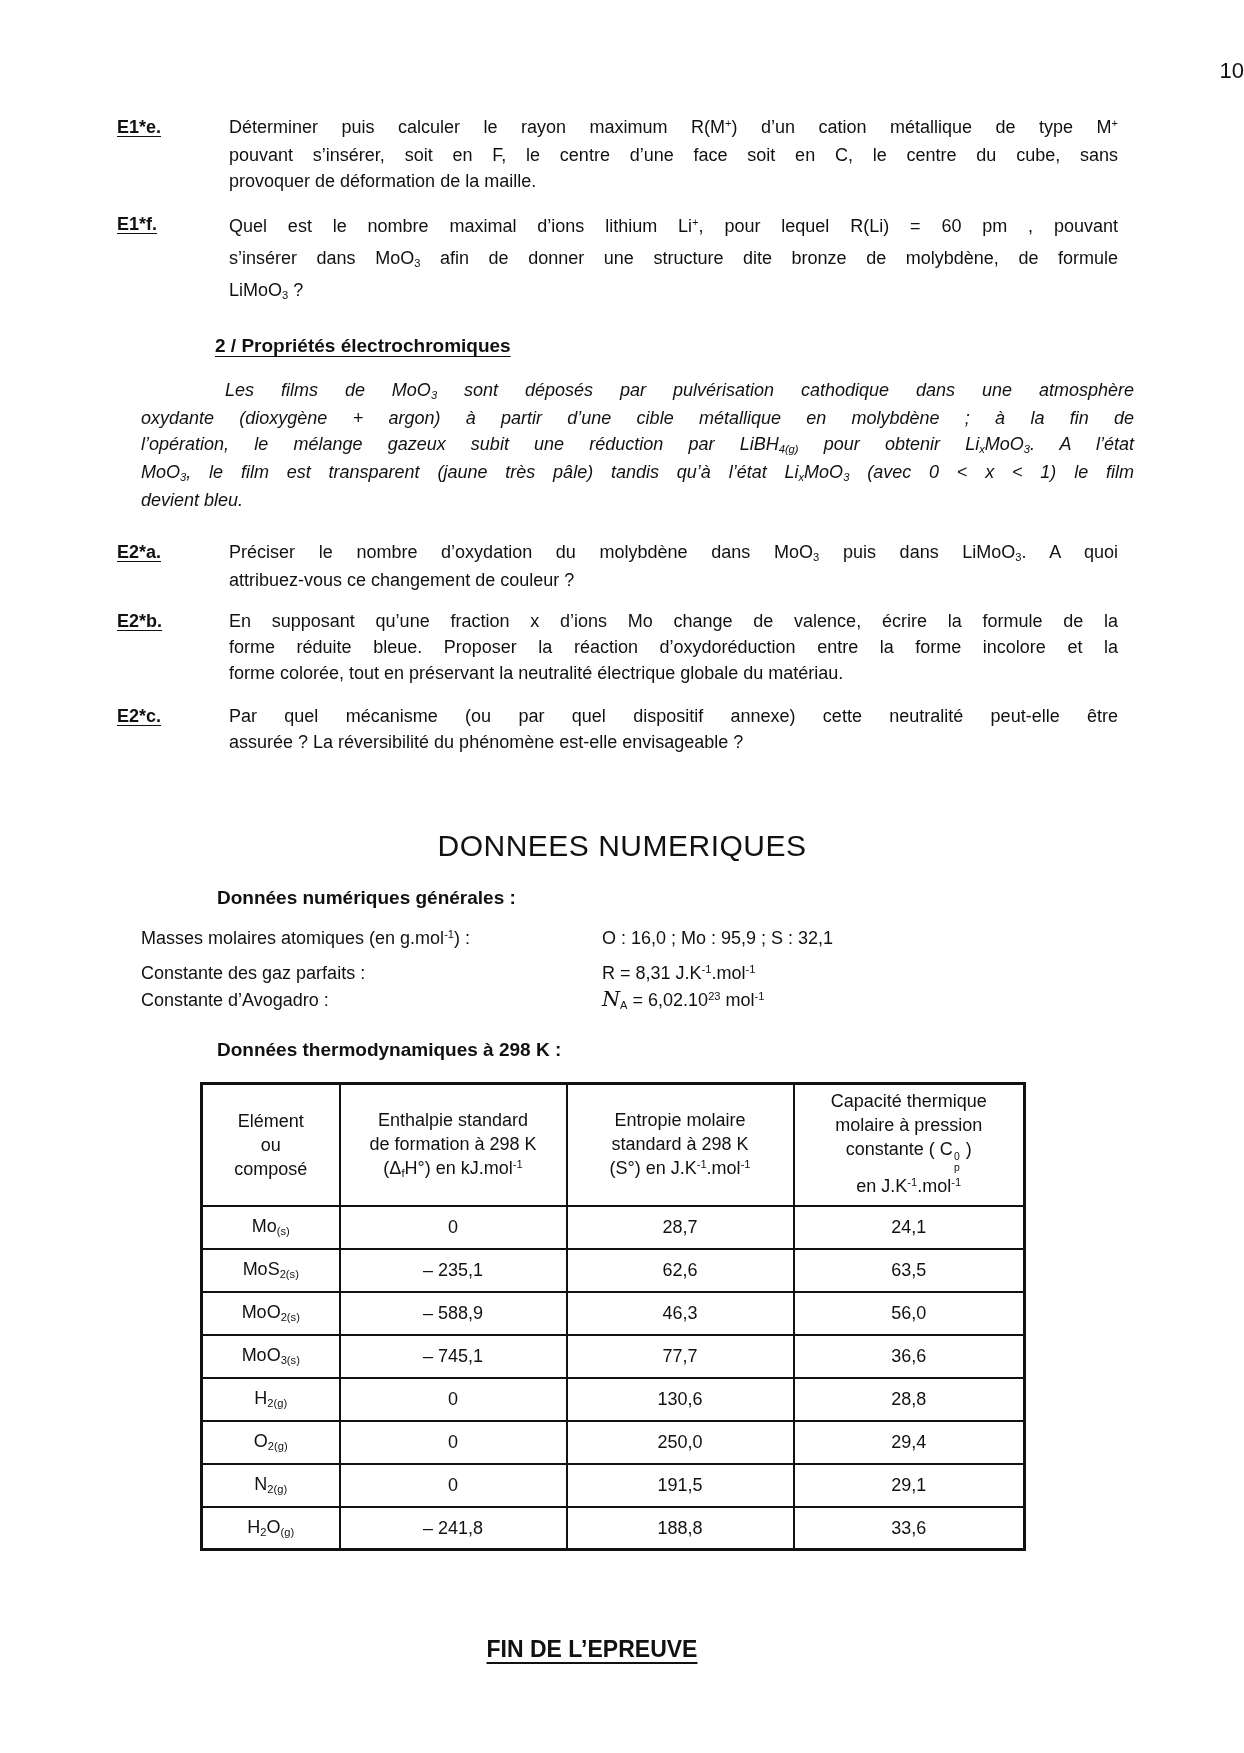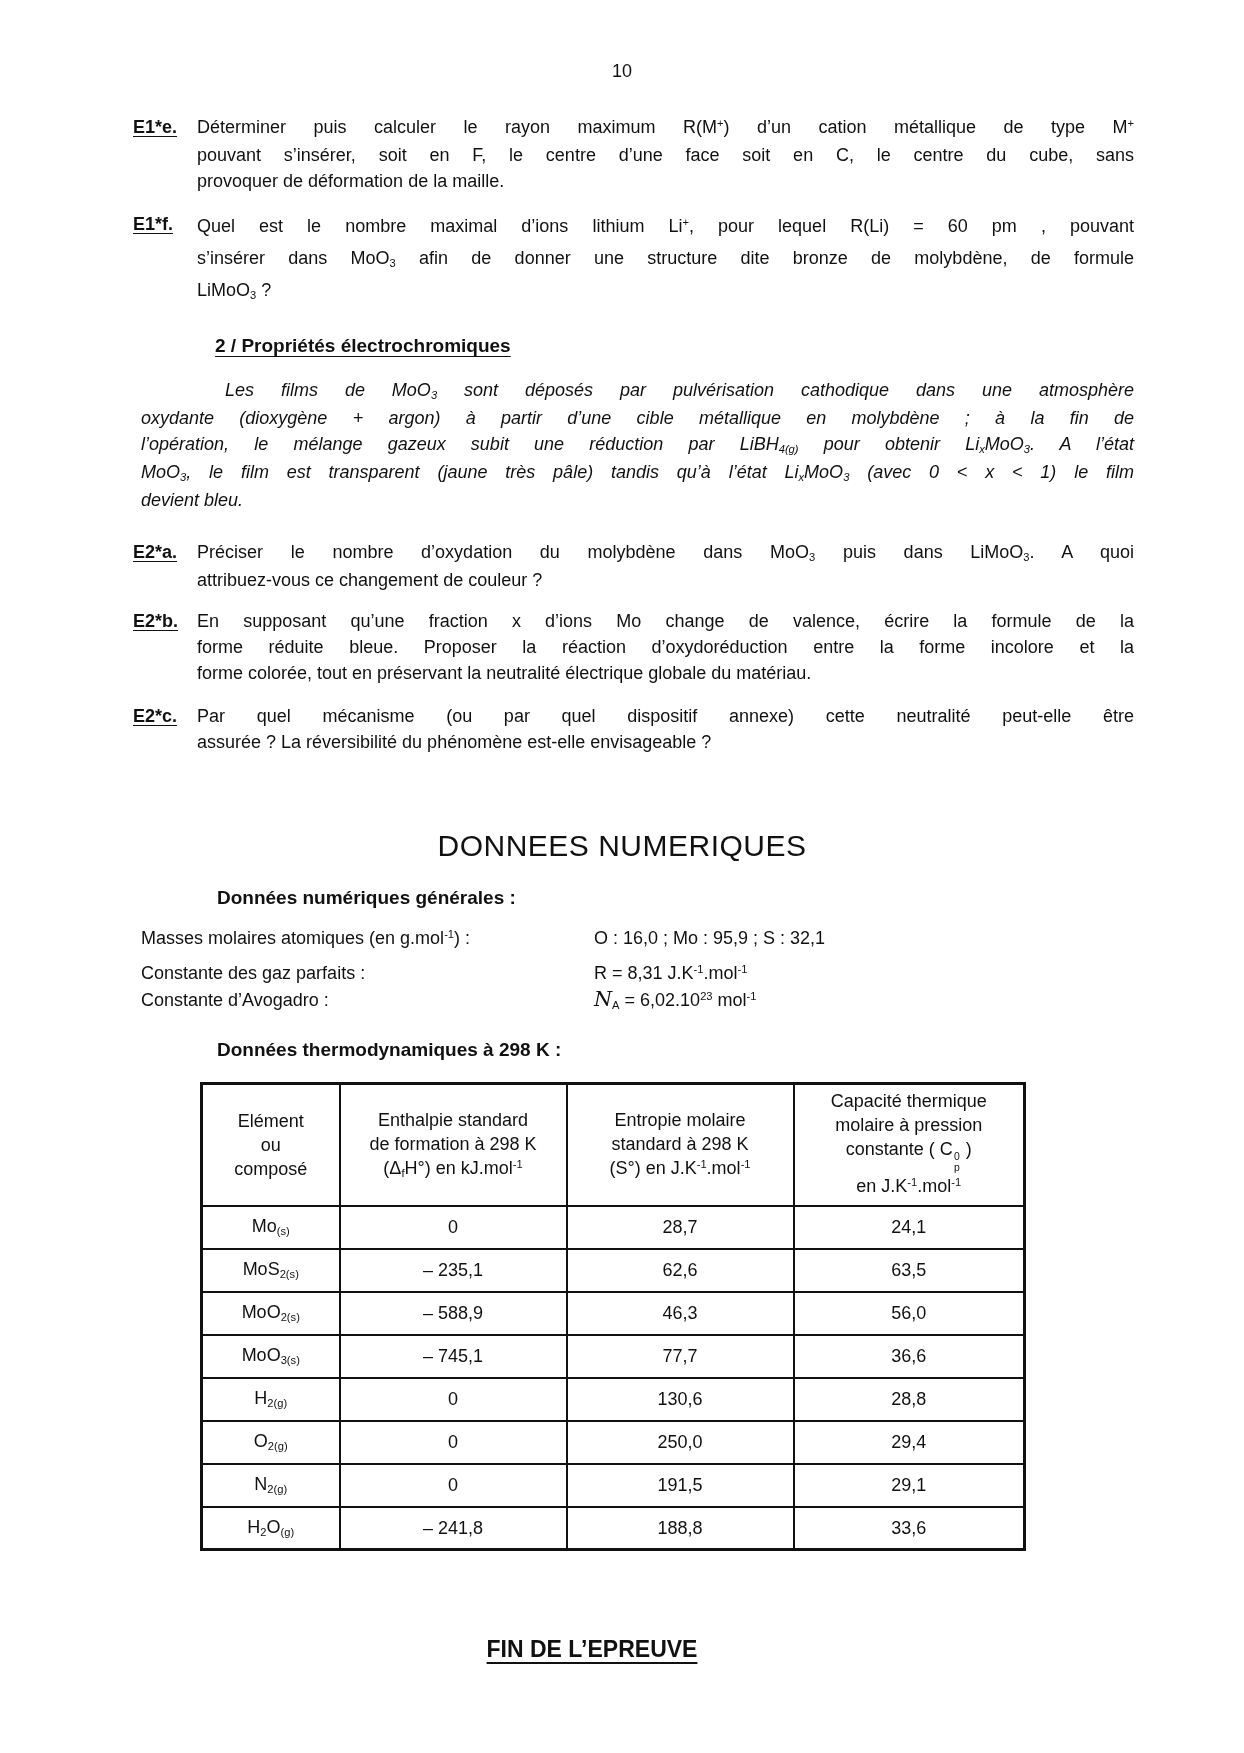--- a/index.html
+++ b/index.html
@@ -5,24 +5,24 @@
 <style>
   :root{ --ink:#111111; --paper:#ffffff; }
   *{ box-sizing:border-box; margin:0; padding:0; }
   html,body{ background:#e8e8e8; }
   body{ font-family:"Liberation Sans","DejaVu Sans",sans-serif; color:var(--ink); }
   .page{
     position:relative; width:1244px; height:1753px; margin:0 auto;
     background:var(--paper); overflow:hidden;
     font-size:18px; line-height:26px;
   }
-  .page-number{ position:absolute; top:58px; left:0; right:0; text-align:center; font-size:18px; }
+  .page-number{ position:absolute; top:58px; left:0; right:0; text-align:right; font-size:22px; }
 
   
-  .q{ position:absolute; left:133px; width:1001px; display:flex; }
+  .q{ position:absolute; left:117px; width:1001px; display:flex;gap:48px; }
   .q-label{ flex:0 0 64px; font-weight:bold; text-decoration:underline; text-underline-offset:3px; white-space:nowrap; }
   .q-text{ flex:1; min-width:0; }
   .jline{ text-align:justify; text-align-last:justify; }
   .jline.last{ text-align-last:left; }
   #q-e1e{ top:114px; }
   #q-e1f{ top:211px; } #q-e1f .jline{ line-height:30px; }
   #q-e2a{ top:539px; }
   #q-e2b{ top:608px; }
   #q-e2c{ top:703px; }
 
@@ -42,21 +42,21 @@
   }
   .sub-heading{ position:absolute; left:217px; font-size:19px; font-weight:bold; }
   #h-generales{ top:885px; }
   #h-thermo{ top:1037px;text-align:right; }
 
   .data-line{ position:absolute; left:141px; width:1000px; white-space:nowrap; }
   .data-line:nth-child(1){ top:925px; }
   .data-line:nth-child(2){ top:960px; }
   .data-line:nth-child(3){ top:986px; }
   .dl-label{ display:inline-block; width:453px; }
-  .dl-value{ display:inline-block; }
+  .dl-value{ display:inline-block;margin-left:8px; }
 
   table.thermo{
     position:absolute; top:1082px; left:200px; width:823px;
     border-collapse:collapse; table-layout:fixed;
     border:3px solid var(--ink); font-size:18px;
   }
   table.thermo th, table.thermo td{ border:2px solid var(--ink); text-align:center; vertical-align:middle; }
   table.thermo th{ font-weight:normal; height:122px; padding:2px 4px; }
   table.thermo td{ height:43px; padding:0 4px; }
   .hline{ line-height:24px; text-align:center; }

